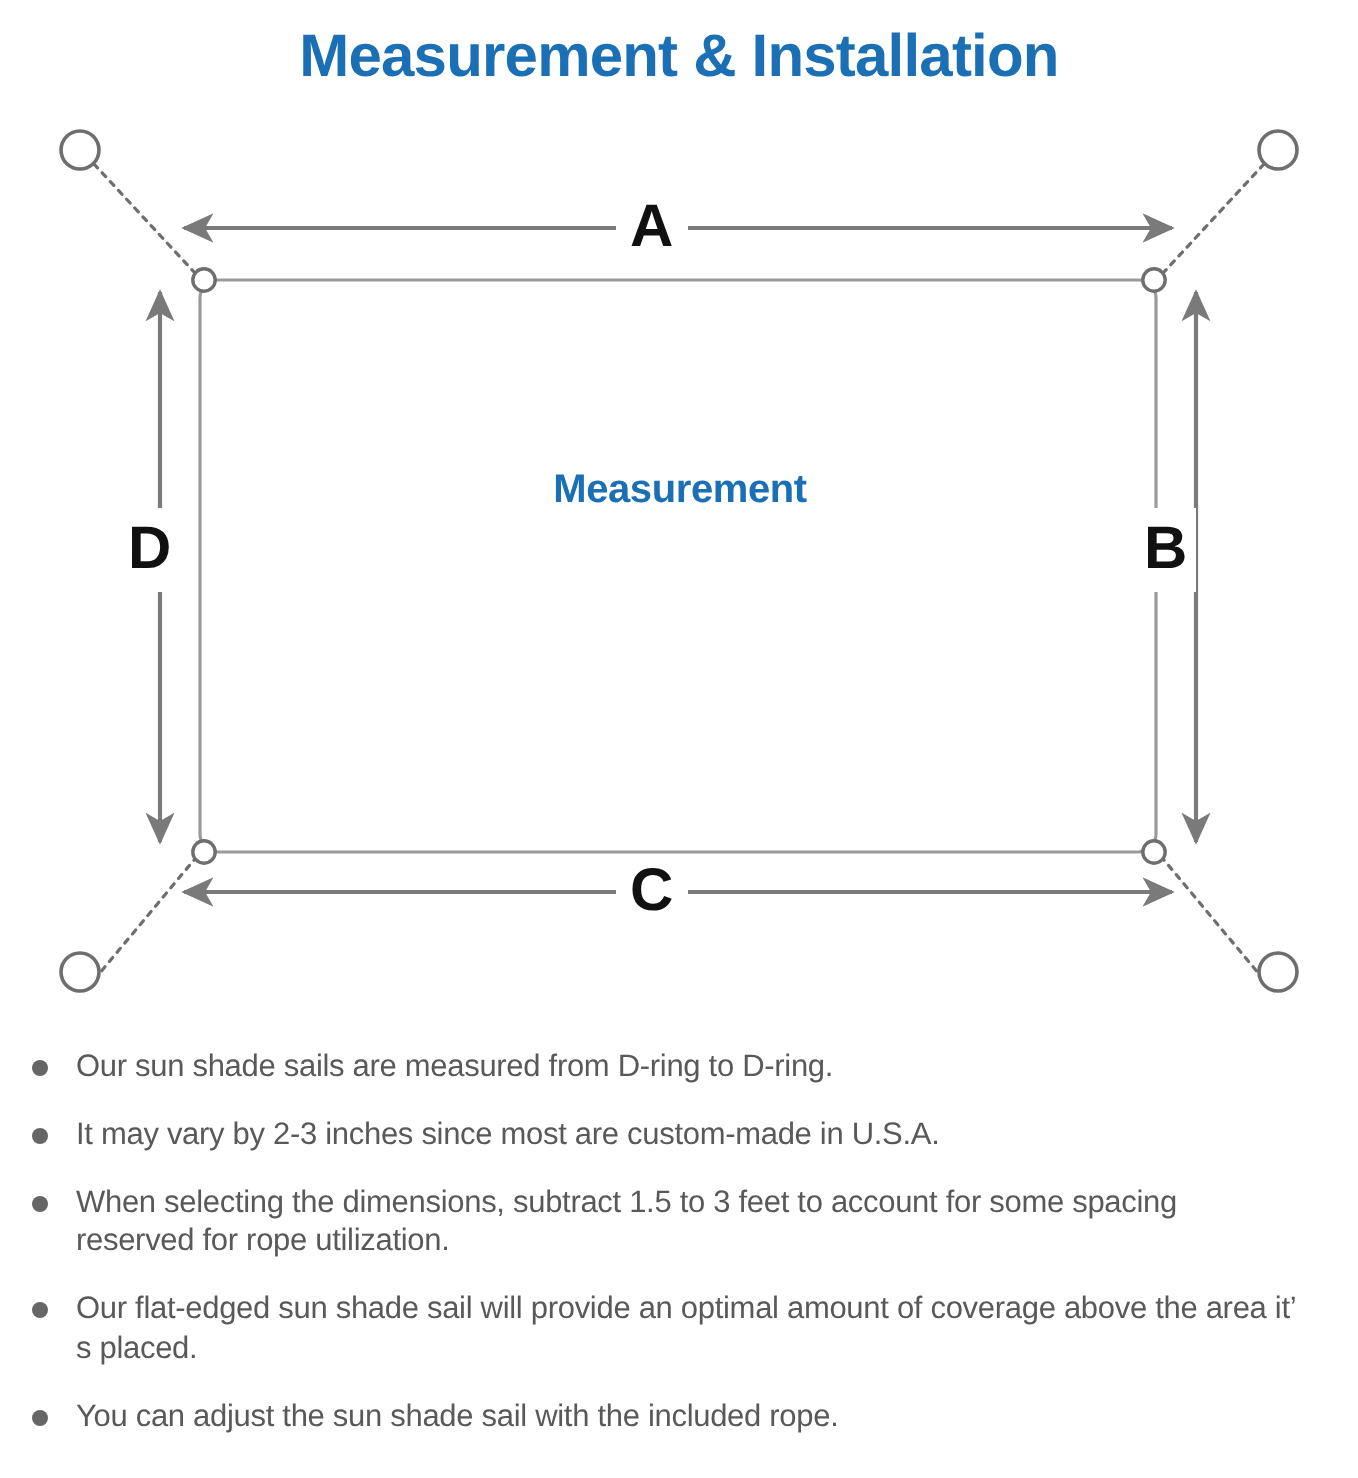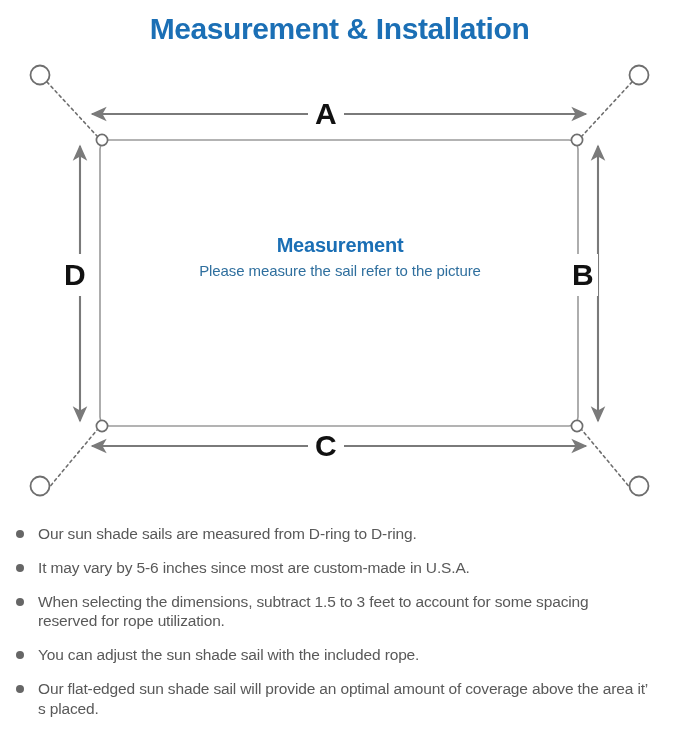--- a/index.html
+++ b/index.html
@@ -180,38 +180,37 @@
     </g>
   </svg>
 
   <div class="dim-label" id="label-a">A</div>
   <div class="dim-label" id="label-c">C</div>
   <div class="dim-label" id="label-d">D</div>
   <div class="dim-label" id="label-b">B</div>
 
   <div id="center-text">
     <div id="center-title">Measurement</div>
-    <div id="center-subtitle">Please measure the sail refer to the picture</div>
   </div>
 </div>
 
 <div id="notes">
   <div class="note-item">
     <span class="note-bullet"></span>
     <span>Our sun shade sails are measured from D-ring to D-ring.</span>
   </div>
   <div class="note-item">
     <span class="note-bullet"></span>
-    <span>It may vary by 5-6 inches since most are custom-made in U.S.A.</span>
+    <span>It may vary by 2-3 inches since most are custom-made in U.S.A.</span>
   </div>
   <div class="note-item">
     <span class="note-bullet"></span>
     <span>When selecting the dimensions, subtract 1.5 to 3 feet to account for some spacing reserved for rope utilization.</span>
   </div>
   <div class="note-item">
     <span class="note-bullet"></span>
+    <span>Our flat-edged sun shade sail will provide an optimal amount of coverage above the area it’  s placed.</span>
+  </div>
+  <div class="note-item">
+    <span class="note-bullet"></span>
     <span>You can adjust the sun shade sail with the included rope.</span>
   </div>
-  <div class="note-item">
-    <span class="note-bullet"></span>
-    <span>Our flat-edged sun shade sail will provide an optimal amount of coverage above the area it’  s placed.</span>
-  </div>
 </div>
 
 </body></html>

